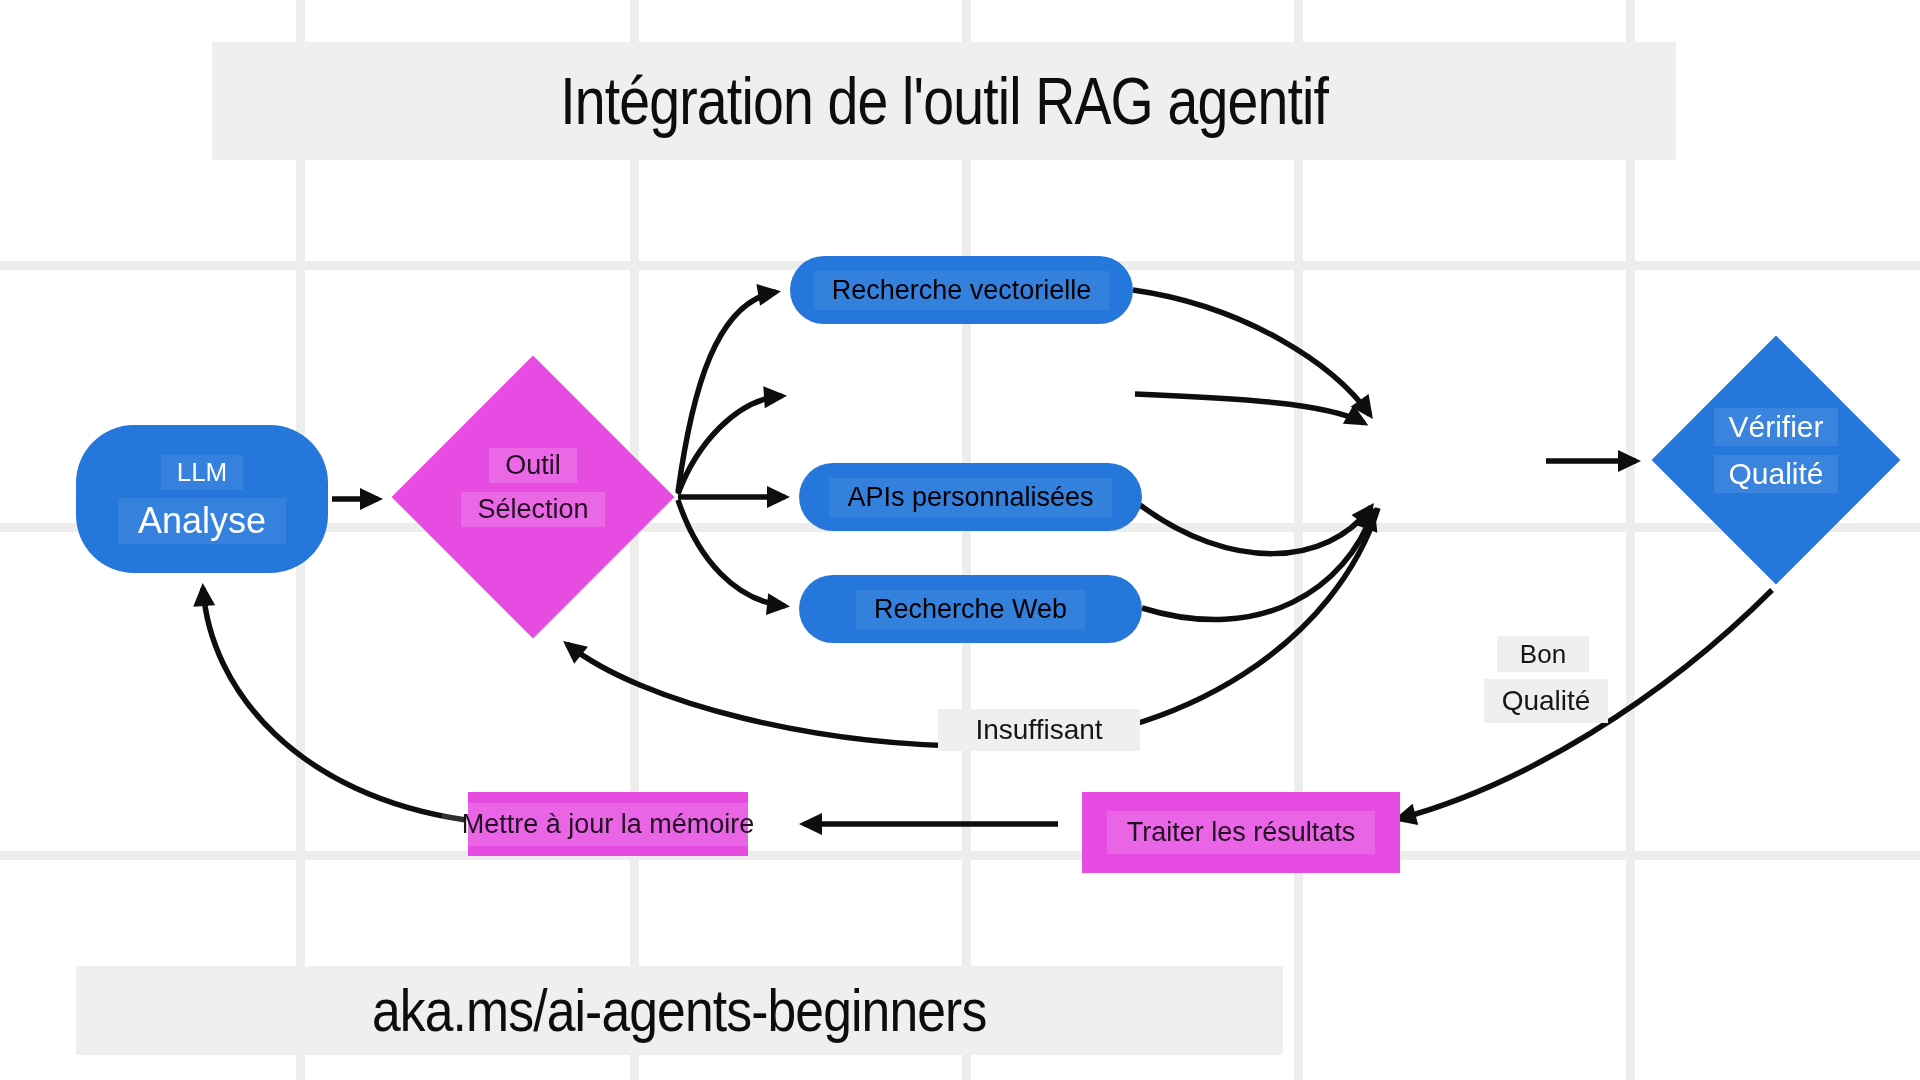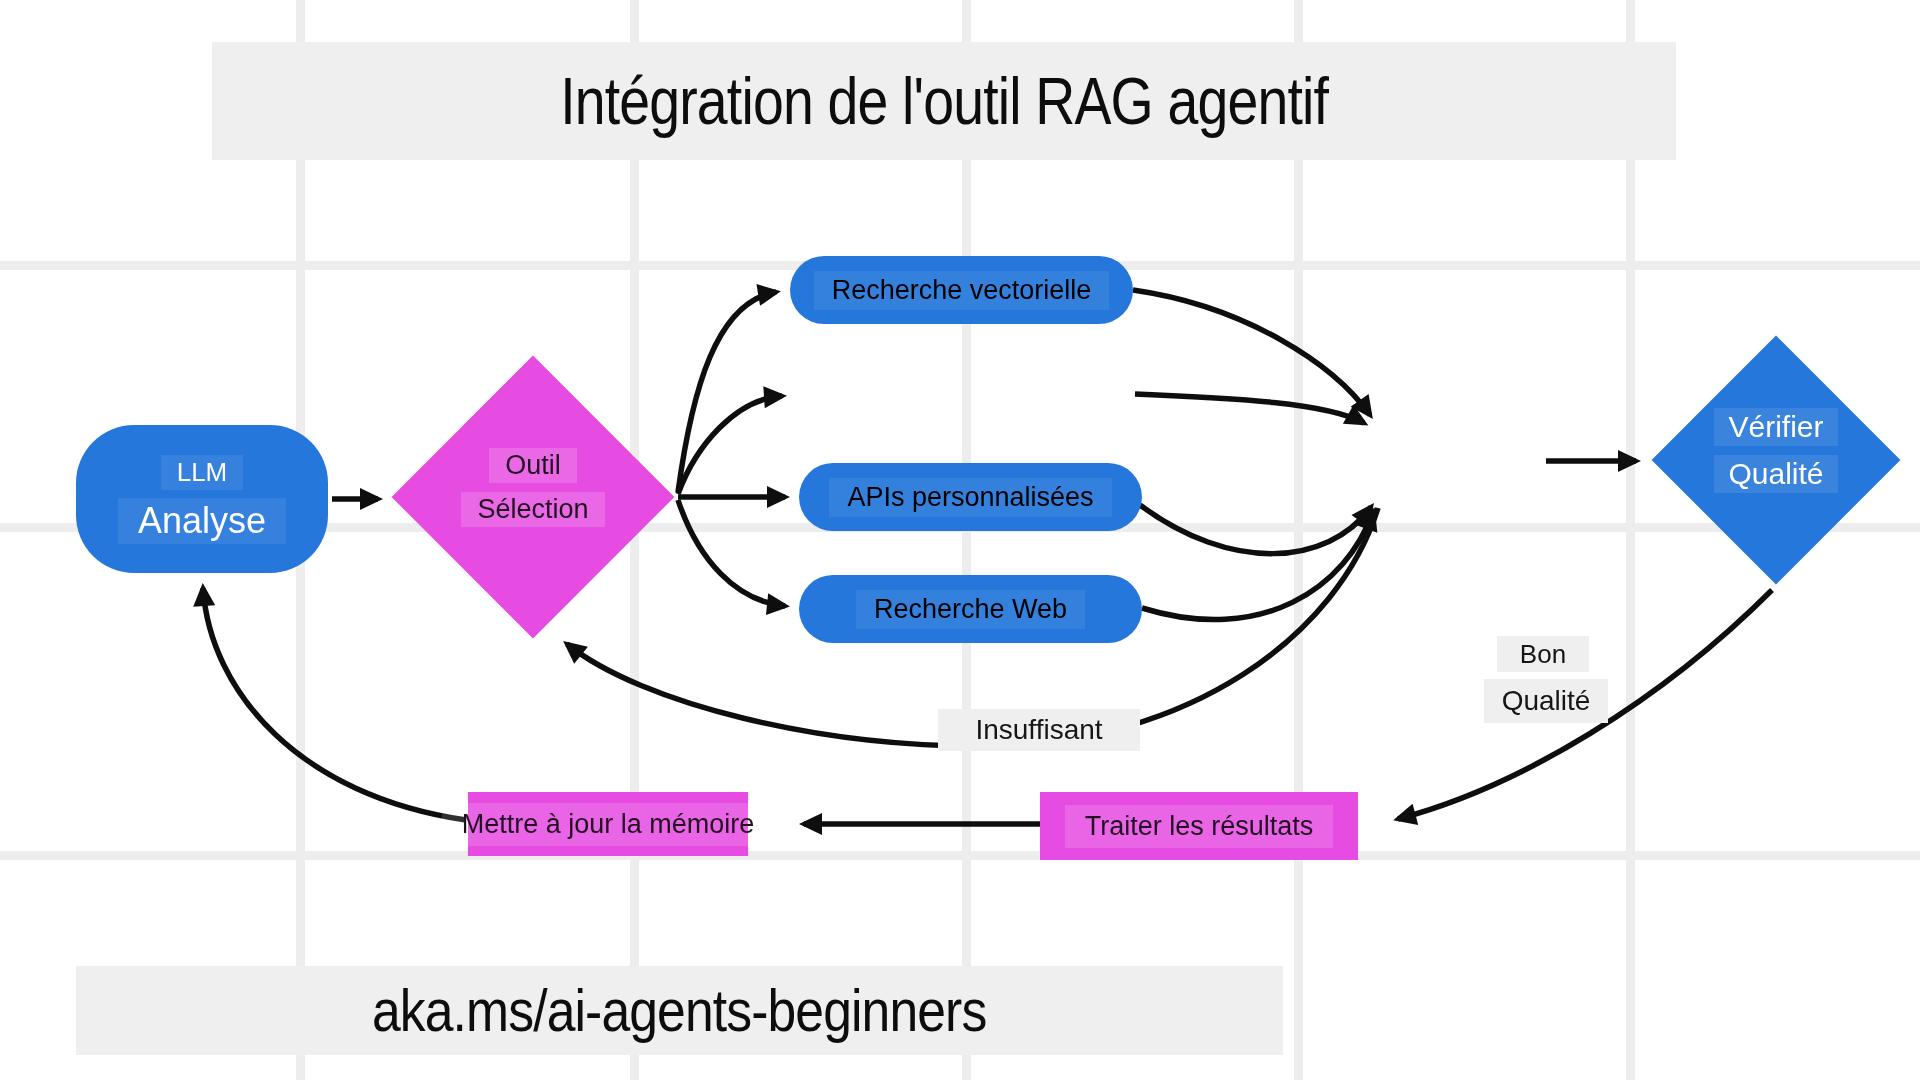--- a/index.html
+++ b/index.html
@@ -114,20 +114,20 @@
   <div class="chip" style="left:1497px;top:636px;width:92px;height:36px;">
     <span>Bon</span>
   </div>
   <div class="chip" style="left:1484px;top:679px;width:124px;height:44px;font-size:28px;">
     <span>Qualité</span>
   </div>
   <div class="chip" style="left:938px;top:695px;width:202px;height:42px;font-size:28px;margin-top:14px;">
     <span>Insuffisant</span>
   </div>
 
-  <div class="mrect" style="left:1040px;top:792px;width:318px;height:68px;">
+  <div class="mrect" style="left:1082px;top:792px;width:318px;height:81px;">
     <div class="t">Traiter les résultats</div>
   </div>
   <div class="mrect" style="left:468px;top:792px;width:280px;height:64px;">
     <div class="t">Mettre à jour la mémoire</div>
   </div>
 
 </div>
 
 </body></html>

